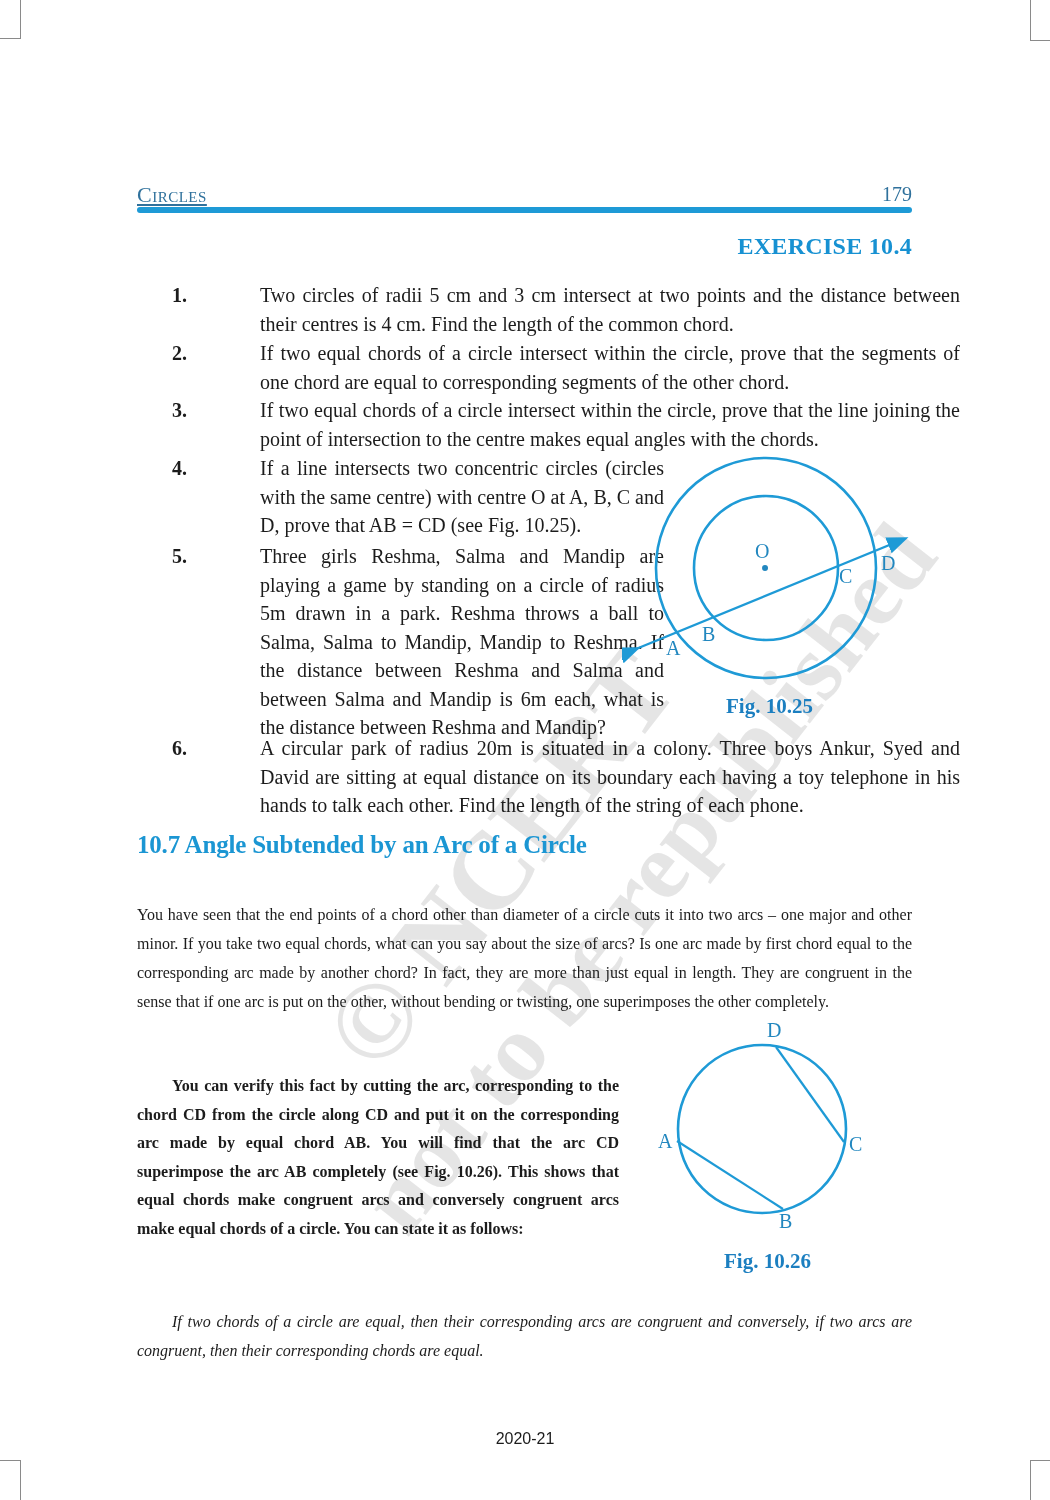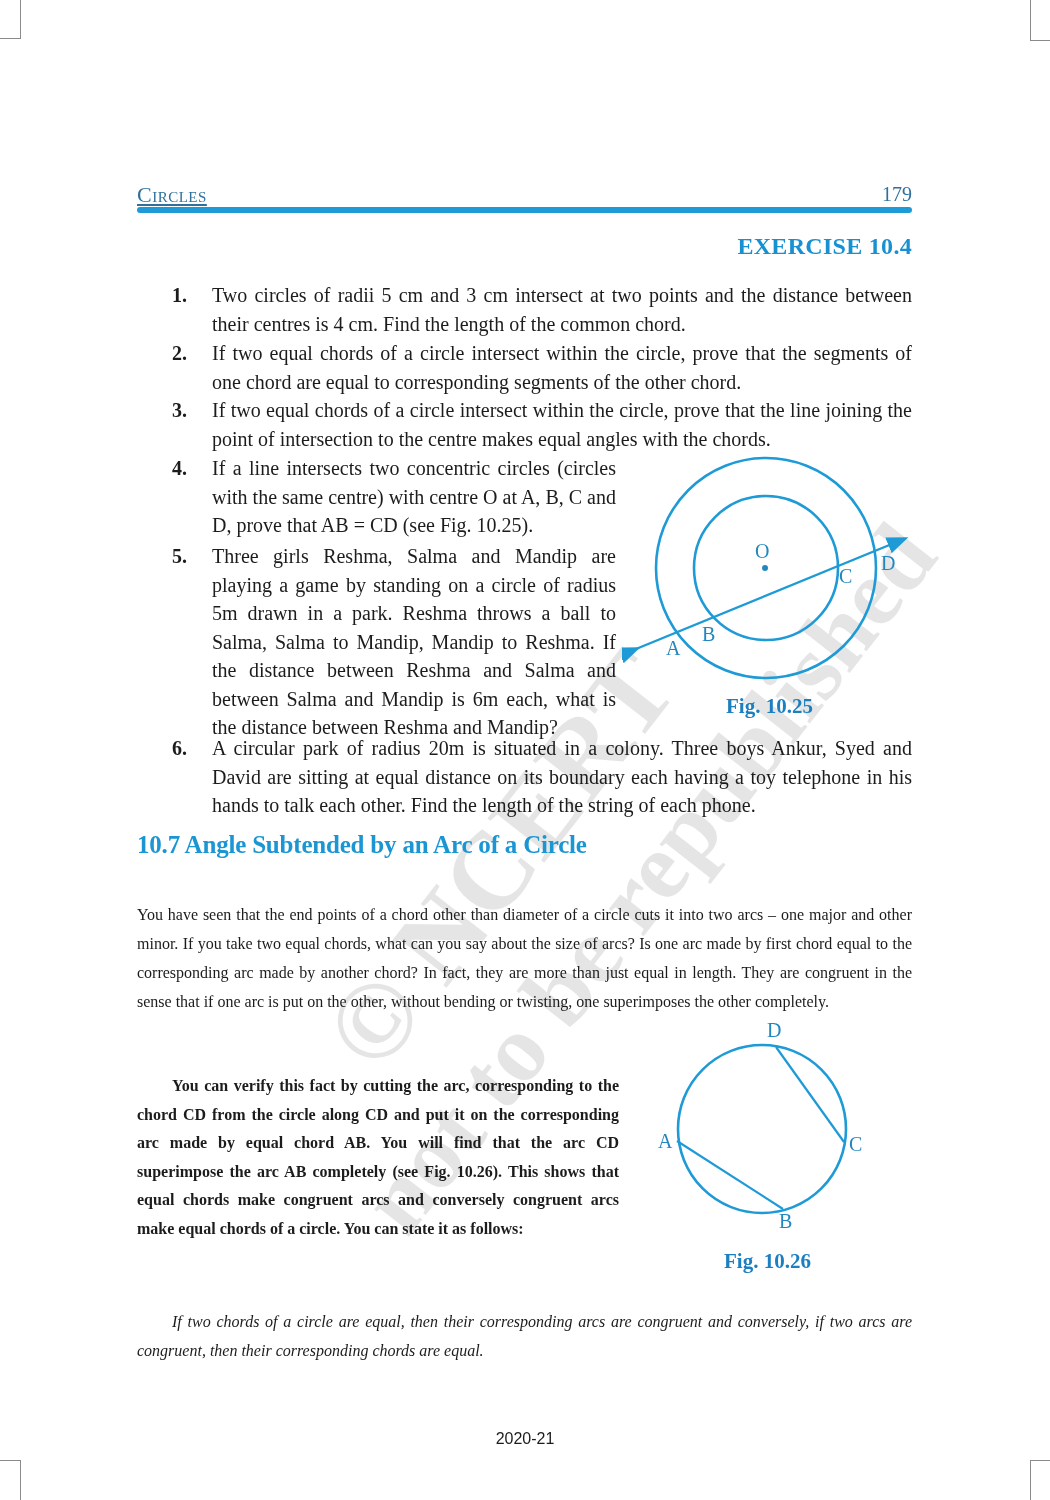--- a/index.html
+++ b/index.html
@@ -42,21 +42,21 @@
     background:#1e9ad6;border-radius:3px;
   }
   
   .ex-title{
     position:absolute;left:137px;top:233px;width:775px;
     text-align:right;font-size:24px;font-weight:bold;color:#1791d2;
     letter-spacing:0.3px;
   }
   .ex-item{position:absolute;left:172px;display:flex;font-size:20px;line-height:28.5px;}
   .ex-item .num{flex:0 0 40px;font-weight:bold;}
-  .ex-item .txt{width:700px;text-align:justify;}
+  .ex-item .txt{width:700px;text-align:justify;margin-left:48px;}
   .ex-item.narrow .txt{width:404px;}
   
   .sec-heading{
     position:absolute;left:137px;top:831px;width:775px;
     font-size:25px;font-weight:bold;color:#1b96d3;letter-spacing:-0.2px;
   }
   
   .para{position:absolute;left:137px;font-size:16px;line-height:29px;text-align:justify;margin-top:24px;}
   #para1{top:876px;width:775px;}
   #para2{top:1048px;width:482px;line-height:28.5px;text-indent:35px;font-weight:bold;}

